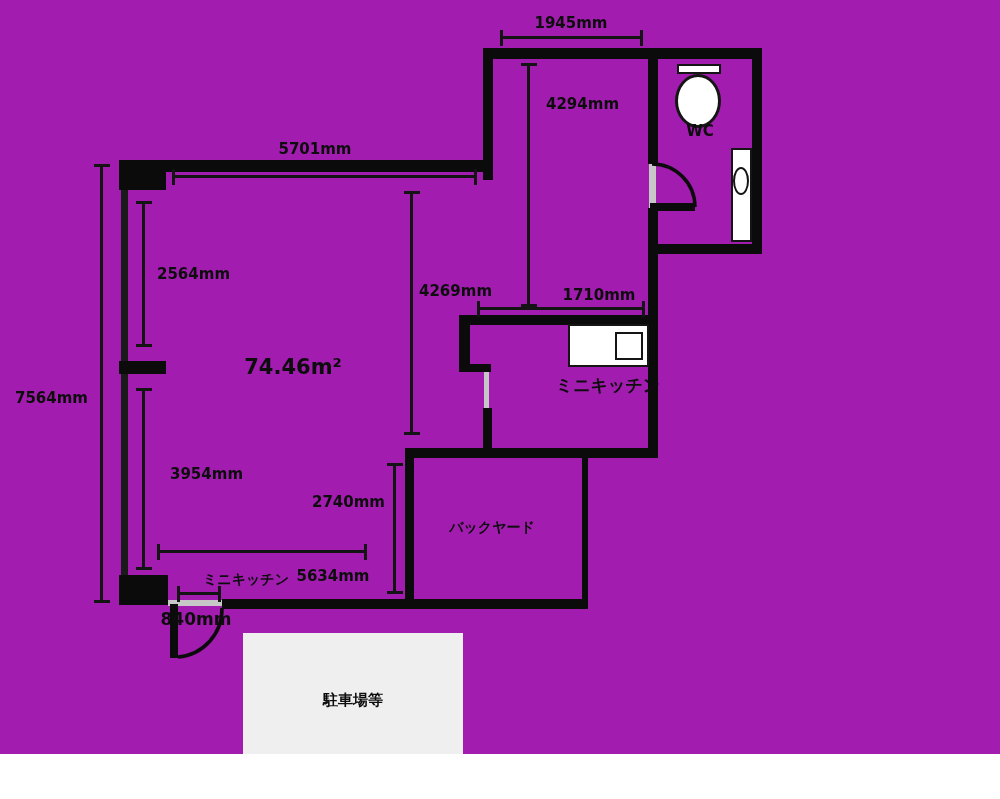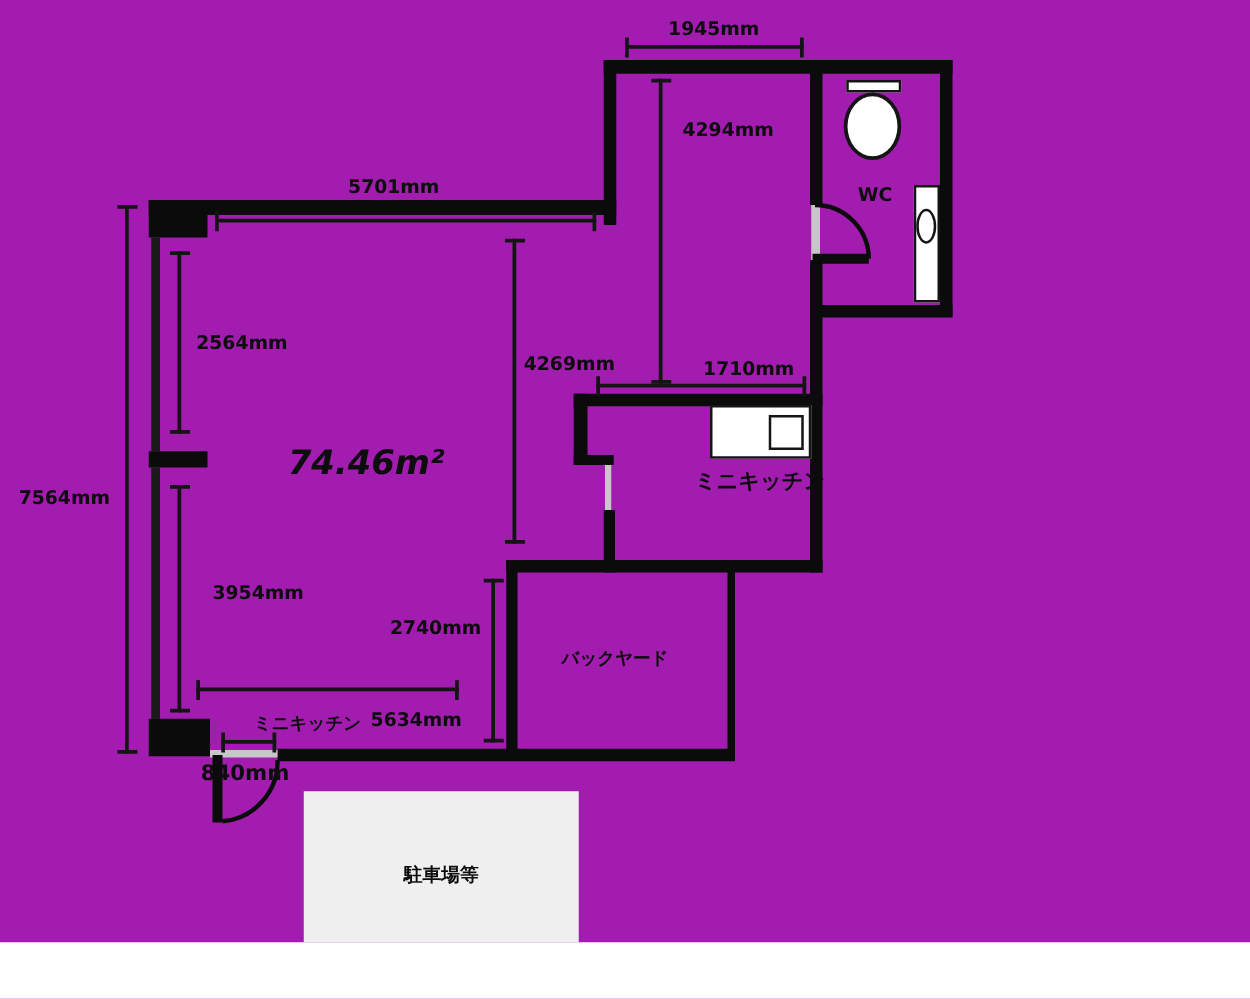--- a/index.html
+++ b/index.html
@@ -28,21 +28,21 @@
   .dim-v::before,.dim-v::after {
     content:""; position:absolute; height:3px; width:16px; left:-6.5px; background:inherit;
   }
   .dim-v::before { top:0; } .dim-v::after { bottom:0; }
 
   .lbl { position:absolute; color:#0d0d0d; font-weight:700; white-space:nowrap; line-height:1; font-size:15px; }
   .ctr { transform:translateX(-50%); }
   .rgt { transform:translateX(-100%); }
   .s13 { font-size:17px; }
   .s14 { font-size:14px; }
-  .s21 { font-size:27px;font-style:italic; }
+  .s21 { font-size:21px; }
 
   .parking { position:absolute; left:243px; top:633px; width:220px; height:135px; background:#efefef; }
 </style>
 </head>
 <body>
 
 <div id="plan">
 
   <div class="wall" style="left:119px;top:160px;width:374px;height:12px"></div>
   <div class="wall" style="left:119px;top:160px;width:47px;height:30px"></div>
@@ -107,19 +107,19 @@
   <span class="lbl" style="left:157px;top:267px">2564mm</span>
   <span class="lbl" style="left:419px;top:284px">4269mm</span>
   <span class="lbl rgt" style="left:88px;top:391px">7564mm</span>
   <span class="lbl ctr" style="left:599px;top:288px">1710mm</span>
   <span class="lbl" style="left:170px;top:467px">3954mm</span>
   <span class="lbl rgt" style="left:385px;top:495px">2740mm</span>
   <span class="lbl ctr" style="left:333px;top:569px">5634mm</span>
   <span class="lbl ctr s13" style="left:196px;top:611px">840mm</span>
 
   <span class="lbl ctr s21" style="left:293px;top:357px">74.46m²</span>
-  <span class="lbl ctr" style="left:700px;top:149px">WC</span>
+  <span class="lbl ctr" style="left:700px;top:124px">WC</span>
   <span class="lbl ctr s13" style="left:608px;top:377px">ミニキッチン</span>
   <span class="lbl ctr s14" style="left:492px;top:520px">バックヤード</span>
   <span class="lbl ctr s14" style="left:246px;top:572px">ミニキッチン</span>
   <span class="lbl ctr" style="left:353px;top:693px">駐車場等</span>
 
 </div>
 
 </body></html>

